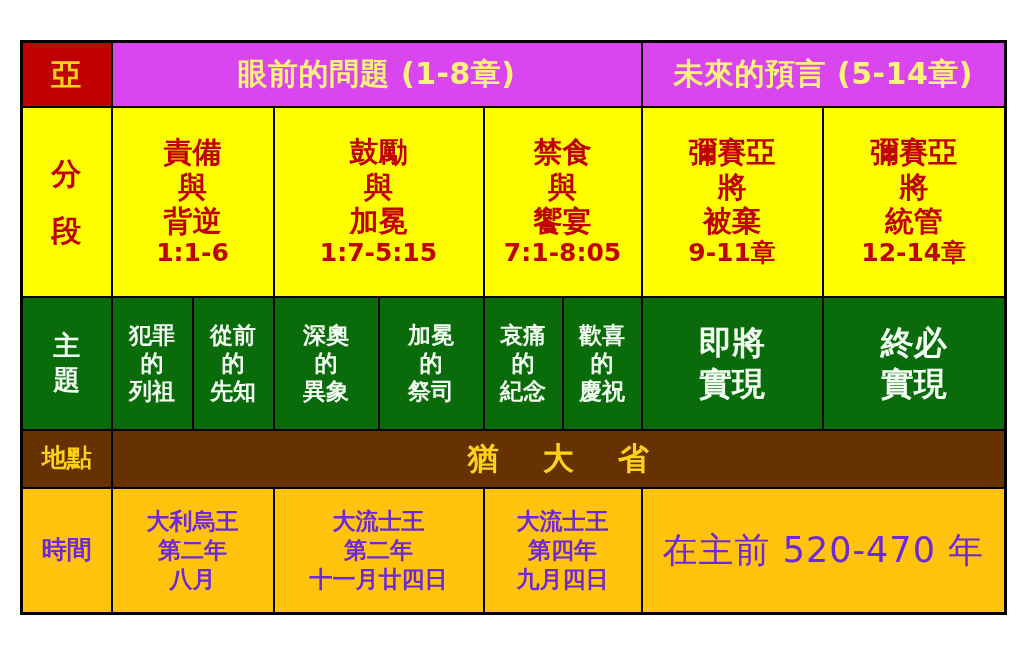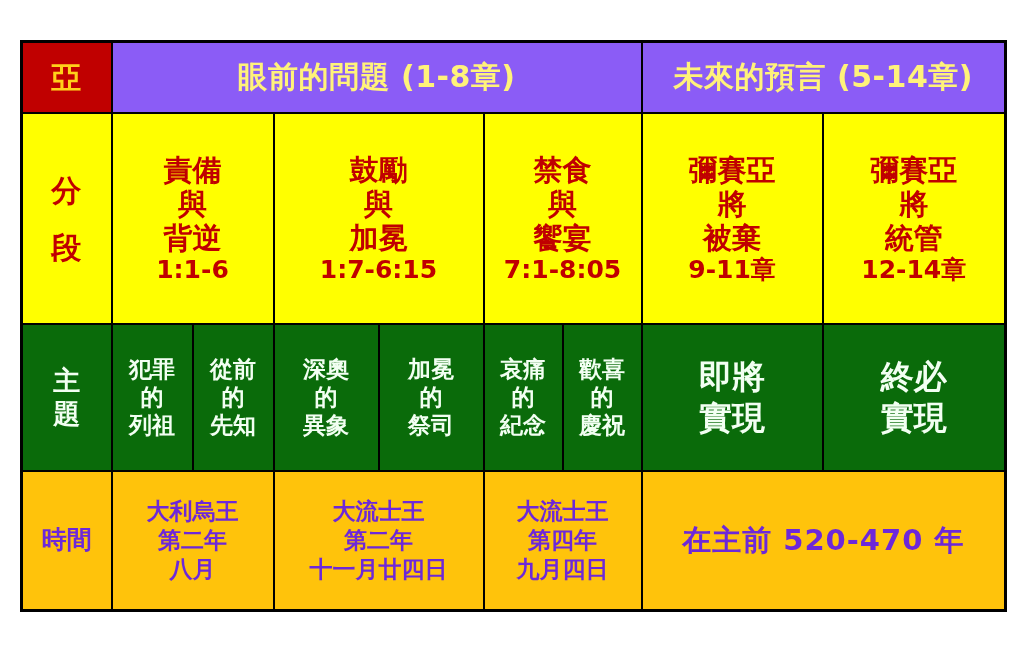--- a/index.html
+++ b/index.html
@@ -33,21 +33,21 @@
   table.outline-table td {
     border: 2px solid #000000;
     text-align: center;
     vertical-align: middle;
     padding: 0;
     overflow: hidden;
   }
 
   
   .c-red     { background: #C00000; color: #FFD11A; }
-  .c-blue    { background: #8b5cf6; color: #FFF27A; }
+  .c-blue    { background: #d946ef; color: #FFF27A; }
   .c-yellow  { background: #FFFF00; color: #C00000; }
   .c-green   { background: #0A6B0A; color: #F2FFF2; }
   .c-brown   { background: #663300; color: #FFD11A; }
   .c-orange  { background: #FFC30B; color: #6d28d9; }
 
   
   .stub-big {
     font-size: 30px;
     font-weight: bold;
     line-height: 1.9;
@@ -94,22 +94,22 @@
     font-weight: bold;
     letter-spacing: 44px;
     text-indent: 44px;
   }
   .time-sm {
     font-size: 23px;
     font-weight: bold;
     line-height: 1.25;
   }
   .time-big {
-    font-size: 29px;
-    font-weight: bold;
+    font-size: 35px;
+    font-weight: normal;
     letter-spacing: 1px;
     margin-top: 45px;
   }
   .ln { display: block; }
 </style>
 </head>
 <body>
 
 <div id="chart-wrap">
   <table class="outline-table">
@@ -142,21 +142,21 @@
         <span class="ln">責備</span>
         <span class="ln">與</span>
         <span class="ln">背逆</span>
         <span class="ln ref">1:1-6</span>
       </td>
 
       <td class="c-yellow seg-cell" colspan="2">
         <span class="ln">鼓勵</span>
         <span class="ln">與</span>
         <span class="ln">加冕</span>
-        <span class="ln ref">1:7-6:15</span>
+        <span class="ln ref">1:7-5:15</span>
       </td>
 
       <td class="c-yellow seg-cell" colspan="2">
         <span class="ln">禁食</span>
         <span class="ln">與</span>
         <span class="ln">饗宴</span>
         <span class="ln ref">7:1-8:05</span>
       </td>
 
       <td class="c-yellow seg-cell">
@@ -220,20 +220,24 @@
         <span class="ln">即將</span>
         <span class="ln">實現</span>
       </td>
 
       <td class="c-green theme-big">
         <span class="ln">終必</span>
         <span class="ln">實現</span>
       </td>
     </tr>
 
+    <tr style="height: 58px;">
+      <td class="c-brown stub-sm">地點</td>
+      <td class="c-brown place-text" colspan="8">猶大省</td>
+    </tr>
 
     <tr style="height: 126px;">
       <td class="c-orange stub-sm">時間</td>
 
       <td class="c-orange time-sm" colspan="2">
         <span class="ln">大利烏王</span>
         <span class="ln">第二年</span>
         <span class="ln">八月</span>
       </td>
 

